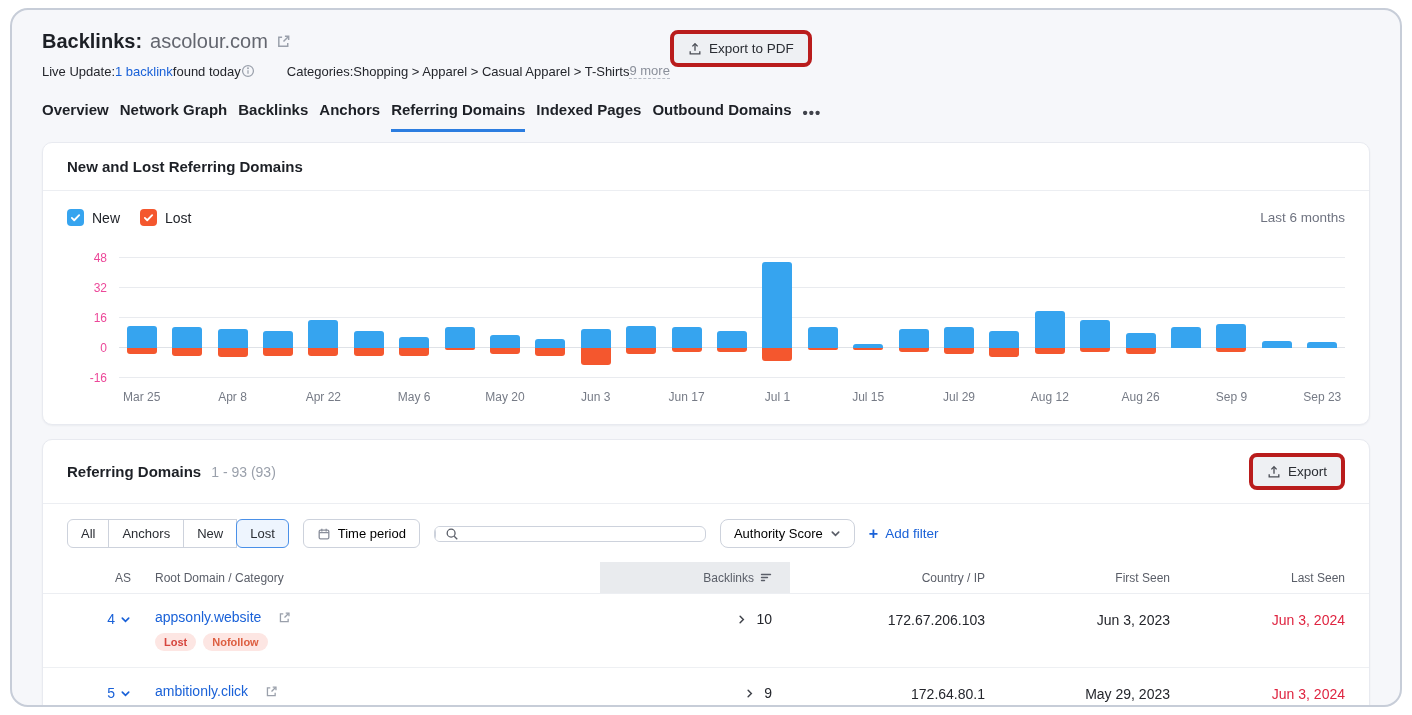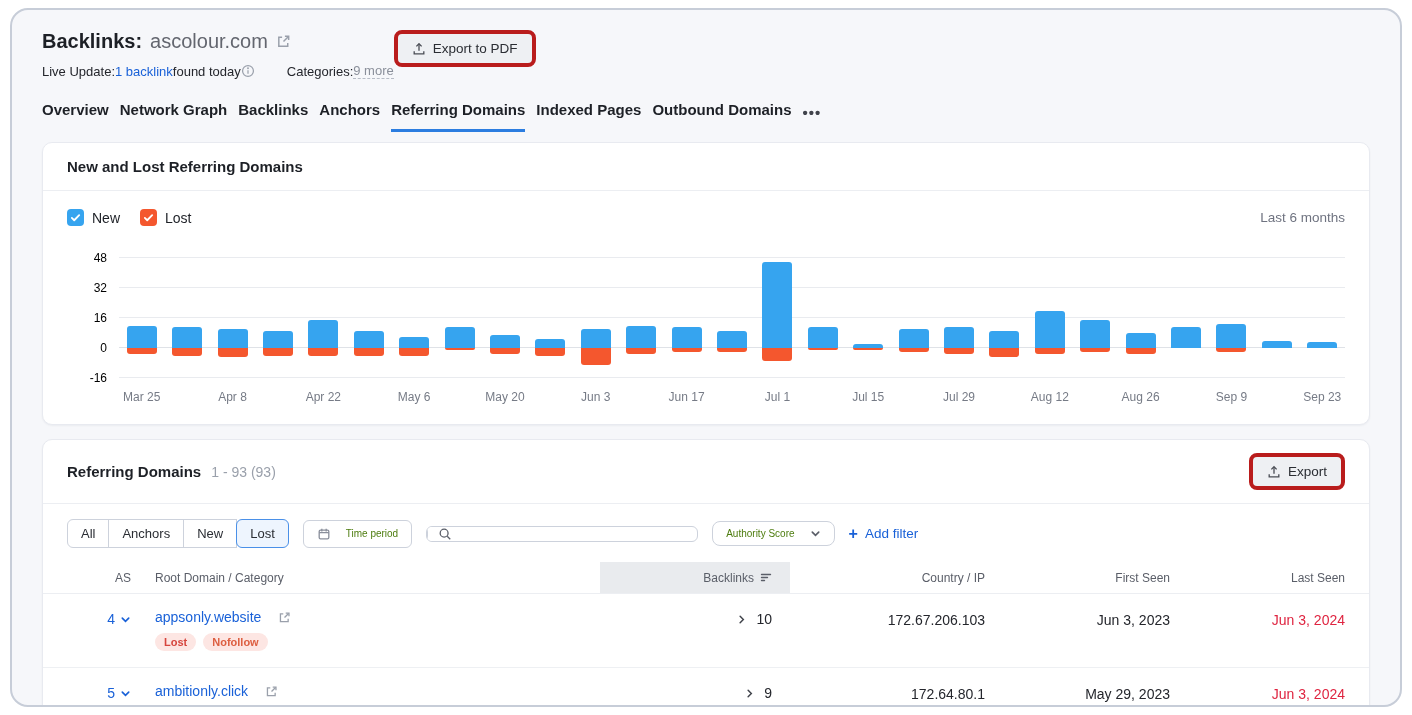--- a/index.html
+++ b/index.html
@@ -41,21 +41,21 @@
   .legend-row { display:flex; align-items:center; gap:20px; }
   .legend-item { display:flex; align-items:center; gap:8px; cursor:pointer; }
   .checkbox { width:17px; height:17px; border-radius:4px; display:flex; align-items:center; justify-content:center; }
   .checkbox svg { display:block; }
   .legend-label { font-size:14px; color:#1d2026; }
   .legend-spacer { flex:1; }
   .range-label { font-size:13.5px; color:#6f7380; }
 
   .chart-area { display:flex; margin-top:32px; }
   .y-axis { width:52px; position:relative; height:120px; }
-  .y-tick { position:absolute; right:12px; font-size:12px; color:#000000; text-align:right; }
+  .y-tick { position:absolute; right:12px; font-size:12px; color:#ec4899; text-align:right; }
   .plot { flex:1; position:relative; height:120px; }
   .gridline { position:absolute; left:0; right:0; height:1px; background:#e9ebef; }
   .gridline.zero { background:#dfe2e7; }
   .bars { position:absolute; inset:0; display:flex; }
   .slot { flex:1; position:relative; height:100%; }
   .bar { position:absolute; left:50%; transform:translateX(-50%); width:30px; }
   .bar.pos { border-radius:3px 3px 0 0; }
   .bar.neg { border-radius:0 0 3px 3px; }
   .x-axis { display:flex; margin:12px 0 4px 52px; }
   .x-slot { flex:1; text-align:center; font-size:12px; color:#767b86; white-space:nowrap; }
@@ -67,22 +67,22 @@
   .table-count { font-size:14px; color:#9aa0ab; }
   .head-spacer { flex:1; }
 
   .filters-row { display:flex; align-items:center; gap:14px; padding:15px 24px 14px 24px; }
   .segmented { display:flex; }
   .seg-btn { border:1px solid #cdd2dc; background:#ffffff; color:#2a2d33; font-size:13px; padding:6px 13px;
              margin-left:-1px; cursor:pointer; font-family:"Liberation Sans", sans-serif; position:relative; }
   .seg-btn:first-child { border-radius:6px 0 0 6px; margin-left:0; }
   .seg-btn:last-child { border-radius:0 6px 6px 0; }
   .seg-btn.selected { border-color:#4a90e8; background:#eef5fe; border-radius:6px; z-index:2; }
-  .pill-btn { display:inline-flex; align-items:center; gap:15px; border:1px solid #cdd2dc; background:#ffffff;
-              color:#4d7c0f; font-size:10px; padding:6px 13px; border-radius:6px; cursor:pointer;
+  .pill-btn { display:inline-flex; align-items:center; gap:7px; border:1px solid #cdd2dc; background:#ffffff;
+              color:#000000; font-size:13px; padding:6px 13px; border-radius:6px; cursor:pointer;
               font-family:"Liberation Sans", sans-serif; }
   .search-wrap { display:flex; width:272px; border:1px solid #cdd2dc; border-radius:6px; background:#fff; overflow:hidden; }
   .search-wrap input { flex:1; border:none; outline:none; font-size:13px; color:#2a2d33; padding:7px 10px;
                        font-family:"Liberation Sans", sans-serif; }
   .search-wrap input::placeholder { color:#9aa0ab; }
   .search-btn { width:34px; border:none; border-left:1px solid #cdd2dc; background:#fff; display:flex;
                 align-items:center; justify-content:center; cursor:pointer; }
   .dropdown-btn { border-radius:8px; }
   .add-filter { display:inline-flex; align-items:center; gap:7px; color:#1961d8; font-size:13.5px; cursor:pointer; }
   .add-plus { font-size:16px; font-weight:bold; line-height:1; }
@@ -139,20 +139,21 @@
           <span>found today</span>
           <span class="icon">
             <svg width="14" height="14" viewBox="0 0 16 16" fill="none" stroke="#9aa0ab" stroke-width="1.4">
               <circle cx="8" cy="8" r="6.2"></circle>
                 <path d="M8 7.2v4"></path>
                 <circle cx="8" cy="4.8" r="0.4" fill="#9aa0ab"></circle>
             </svg>
           </span>
           <span class="meta-gap"></span>
           <span>Categories:</span>
+          <span>Shopping &gt; Apparel &gt; Casual Apparel &gt; T-Shirts</span>
           <span class="muted-more">9 more</span>
         </div>
       </div>
       <button class="btn">
         <span class="icon">
           <svg width="14" height="14" viewBox="0 0 16 16" fill="none" stroke="#4a4d55" stroke-width="1.5">
             <path d="M8 10V2.5"></path>
               <path d="M5 5l3-3 3 3"></path>
               <path d="M2.5 10.5v3h11v-3"></path>
           </svg>

